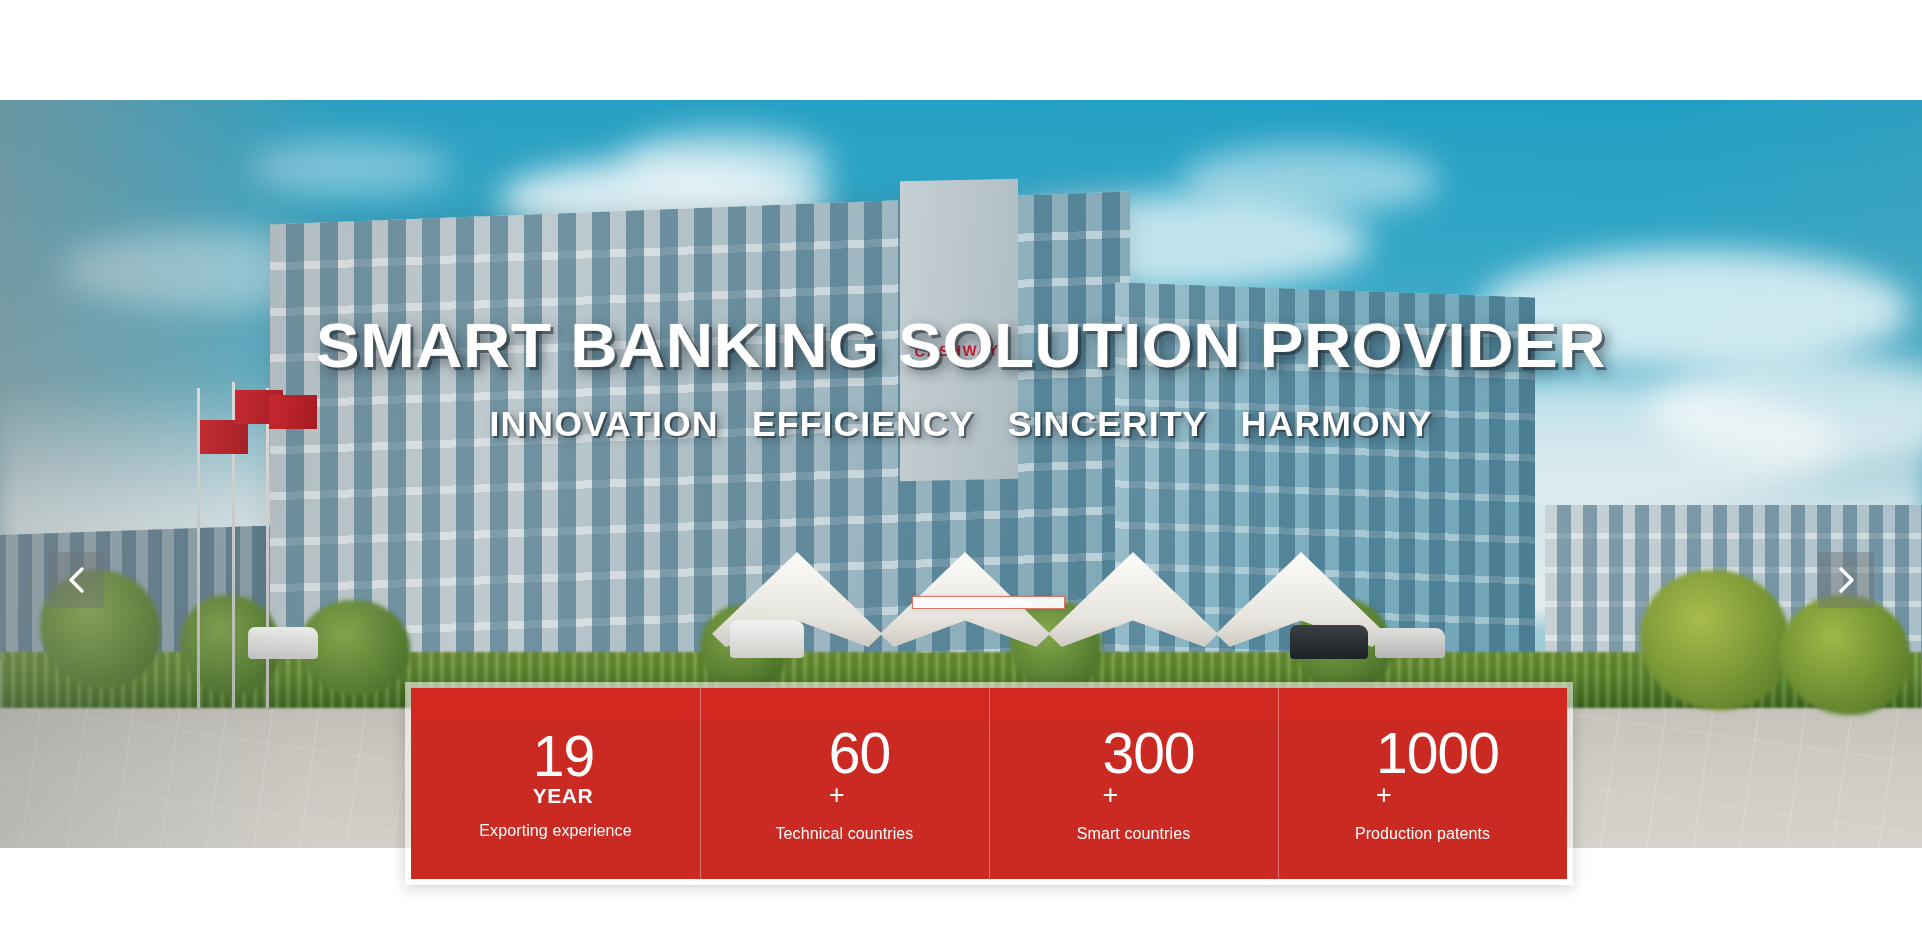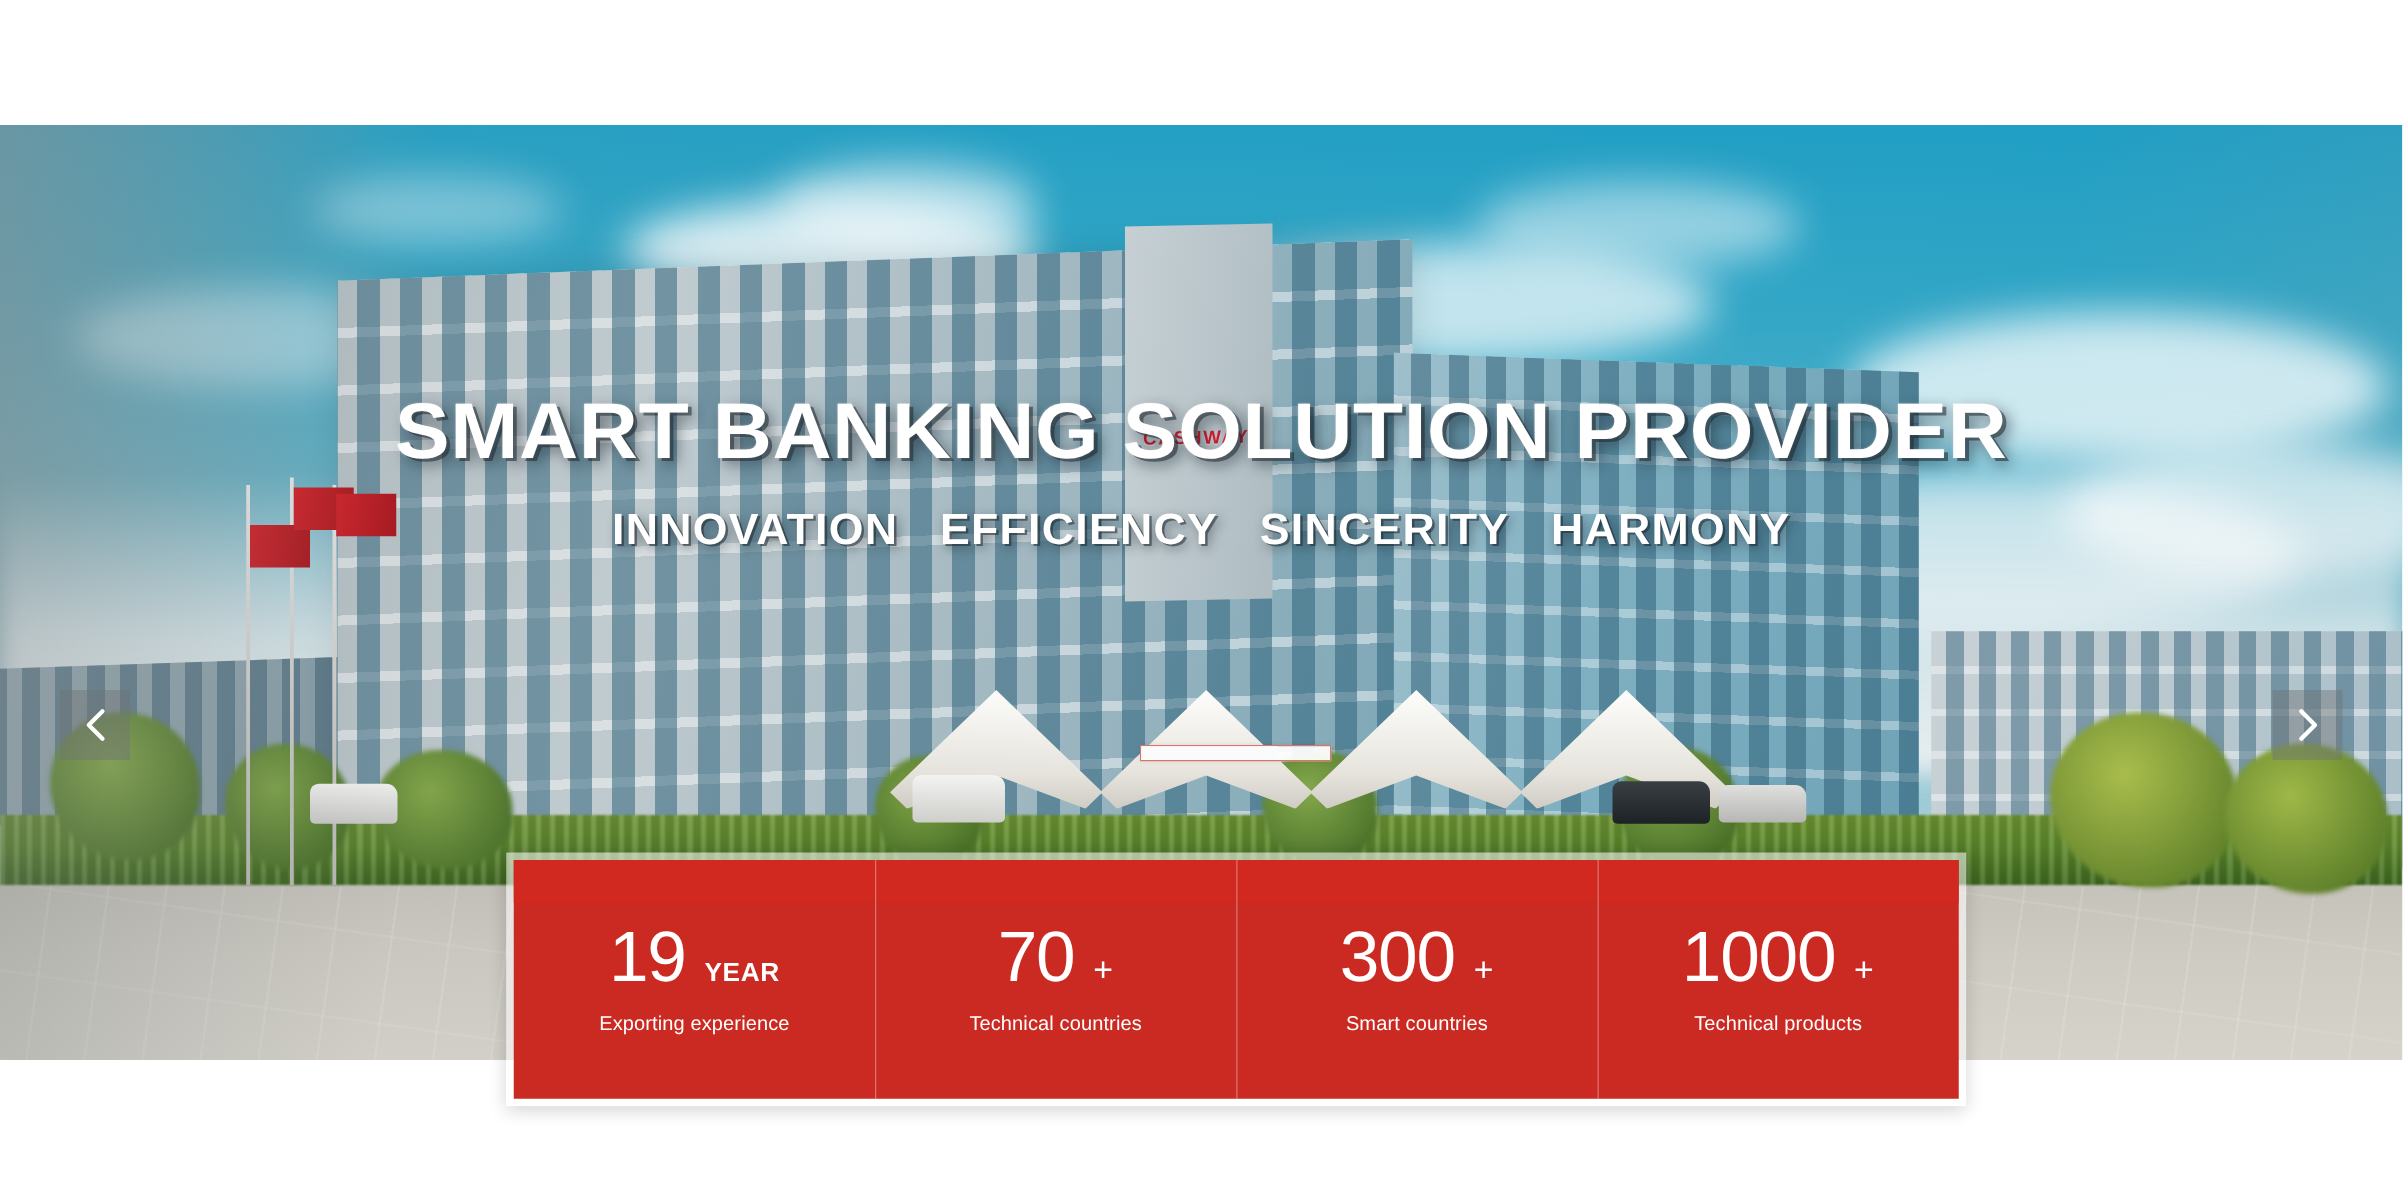--- a/index.html
+++ b/index.html
@@ -238,21 +238,21 @@
     flex:1 1 0; position:relative;
     display:flex; flex-direction:column; align-items:center; justify-content:center;
     color:#ffffff;
   }
   .stat + .stat::before{
     content:""; position:absolute; left:0; top:0; bottom:0; width:1px;
     background:rgba(255,255,255,.34);
   }
   .stat .figure {
     display:flex; align-items:baseline; justify-content:flex-start;
-    line-height:1; margin-bottom:16px;
+    line-height:1; margin-bottom:16px;flex-direction:column;
   }
   .stat .num {
     font-family:"Liberation Sans Narrow","Liberation Sans", sans-serif;
     font-weight:400; font-size:57px; letter-spacing:-1px;
   }
   .stat .suffix {
     font-family:"Liberation Sans Narrow","Liberation Sans", sans-serif;
     font-weight:700; font-size:21px; letter-spacing:.5px; margin-left:15px;
   }
   .stat .suffix.plus { font-size:27px; font-weight:400; }
@@ -372,39 +372,39 @@
       <div class="stat">
         <div class="figure">
           <span class="num">19</span>
           <span class="suffix">YEAR</span>
         </div>
         <div class="caption">Exporting experience</div>
       </div>
 
       <div class="stat">
         <div class="figure">
-          <span class="num">70</span>
+          <span class="num">60</span>
           <span class="suffix plus">+</span>
         </div>
         <div class="caption">Technical countries</div>
       </div>
 
       <div class="stat">
         <div class="figure">
           <span class="num">300</span>
           <span class="suffix plus">+</span>
         </div>
         <div class="caption">Smart countries</div>
       </div>
 
       <div class="stat">
         <div class="figure">
           <span class="num">1000</span>
           <span class="suffix plus">+</span>
         </div>
-        <div class="caption">Technical products</div>
+        <div class="caption">Production patents</div>
       </div>
 
     </div>
   </div>
 
   <div class="bottom-band"></div>
 </div>
 
 </body></html>

